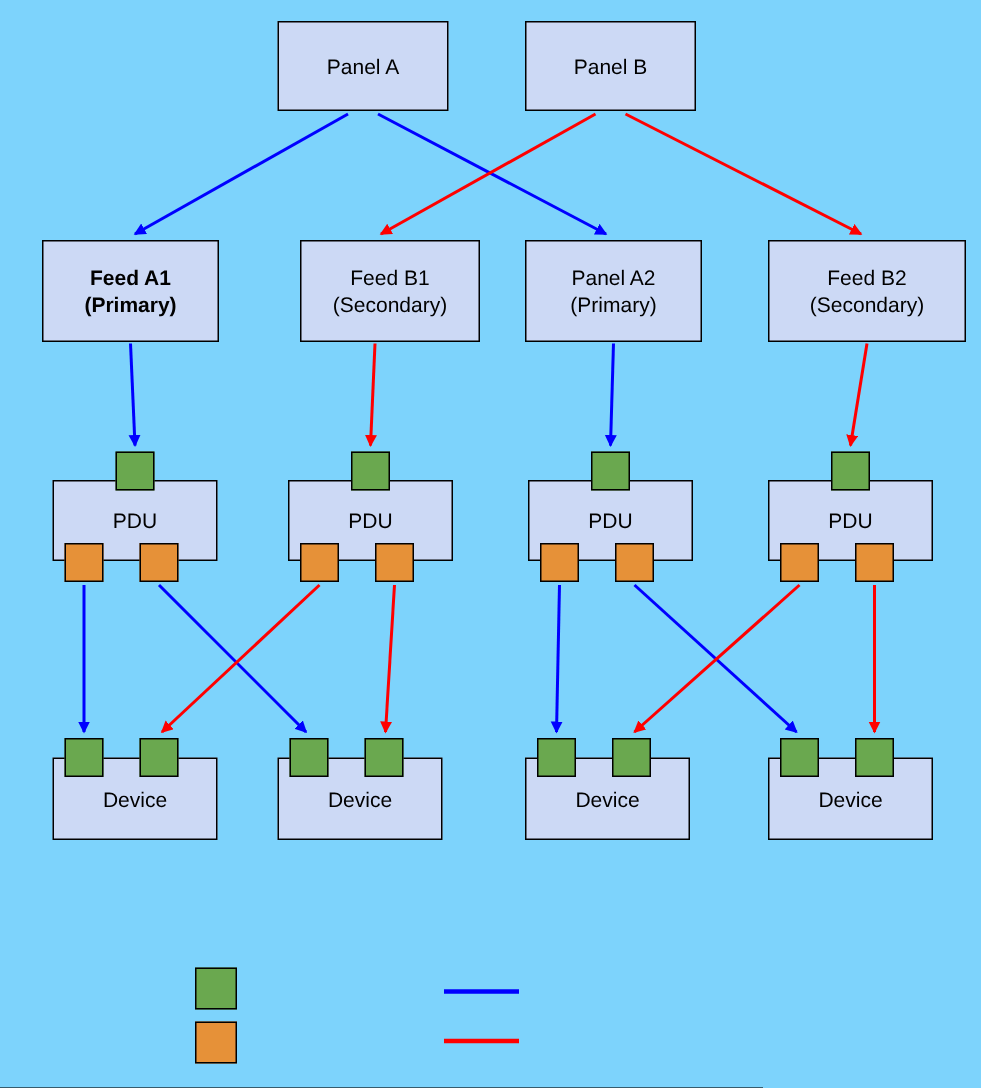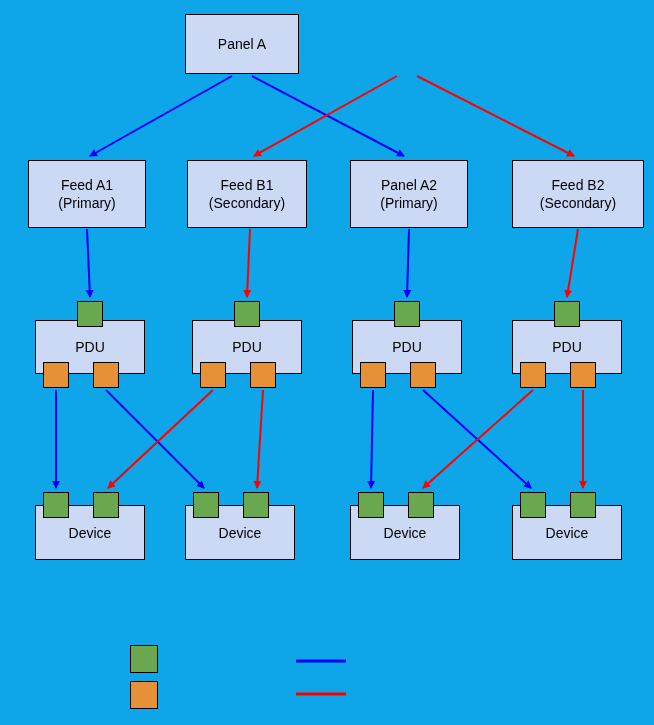--- a/index.html
+++ b/index.html
@@ -1,20 +1,20 @@
 <!DOCTYPE html>
 <html><head>
 <meta charset="utf-8">
 <style>
   html, body { margin: 0; padding: 0; background: #000; }
   #canvas {
     position: relative;
     width: 654px;
     height: 725px;
-    background: #0ea5e9;
+    background: #7dd3fc;
     font-family: "Liberation Sans", sans-serif;
     overflow: hidden;
   }
   .node {
     position: absolute;
     background: #ccd9f5;
     border: 1px solid #000;
     color: #000;
     display: flex;
     flex-direction: column;
@@ -87,26 +87,29 @@
     <line x1="533" y1="390" x2="423" y2="488" stroke="#ff0000" stroke-width="2" marker-end="url(#arrow-red)"></line>
     <line x1="583" y1="390" x2="583" y2="488" stroke="#ff0000" stroke-width="2" marker-end="url(#arrow-red)"></line>
 
     <line x1="296" y1="661" x2="346" y2="661" stroke="#0000ff" stroke-width="3"></line>
     <line x1="296" y1="694" x2="346" y2="694" stroke="#ff0000" stroke-width="3"></line>
   </svg>
 
   <div class="node" style="left:185px; top:14px; width:114px; height:60px;">
     <span>Panel A</span>
   </div>
+  <div class="node" style="left:350px; top:14px; width:114px; height:60px;">
+    <span>Panel B</span>
+  </div>
 
-  <div class="node" style="left:28px; top:160px; width:118px; height:68px;">
+  <div class="node" style="left:28px; top:160px; width:118px; height:68px;font-weight:bold;">
     <span>Feed A1</span>
     <span>(Primary)</span>
   </div>
-  <div class="node" style="left:187px; top:160px; width:120px; height:68px;">
+  <div class="node" style="left:200px; top:160px; width:120px; height:68px;">
     <span>Feed B1</span>
     <span>(Secondary)</span>
   </div>
   <div class="node" style="left:350px; top:160px; width:118px; height:68px;">
     <span>Panel A2</span>
     <span>(Primary)</span>
   </div>
   <div class="node" style="left:512px; top:160px; width:132px; height:68px;text-align:right;">
     <span>Feed B2</span>
     <span>(Secondary)</span>

